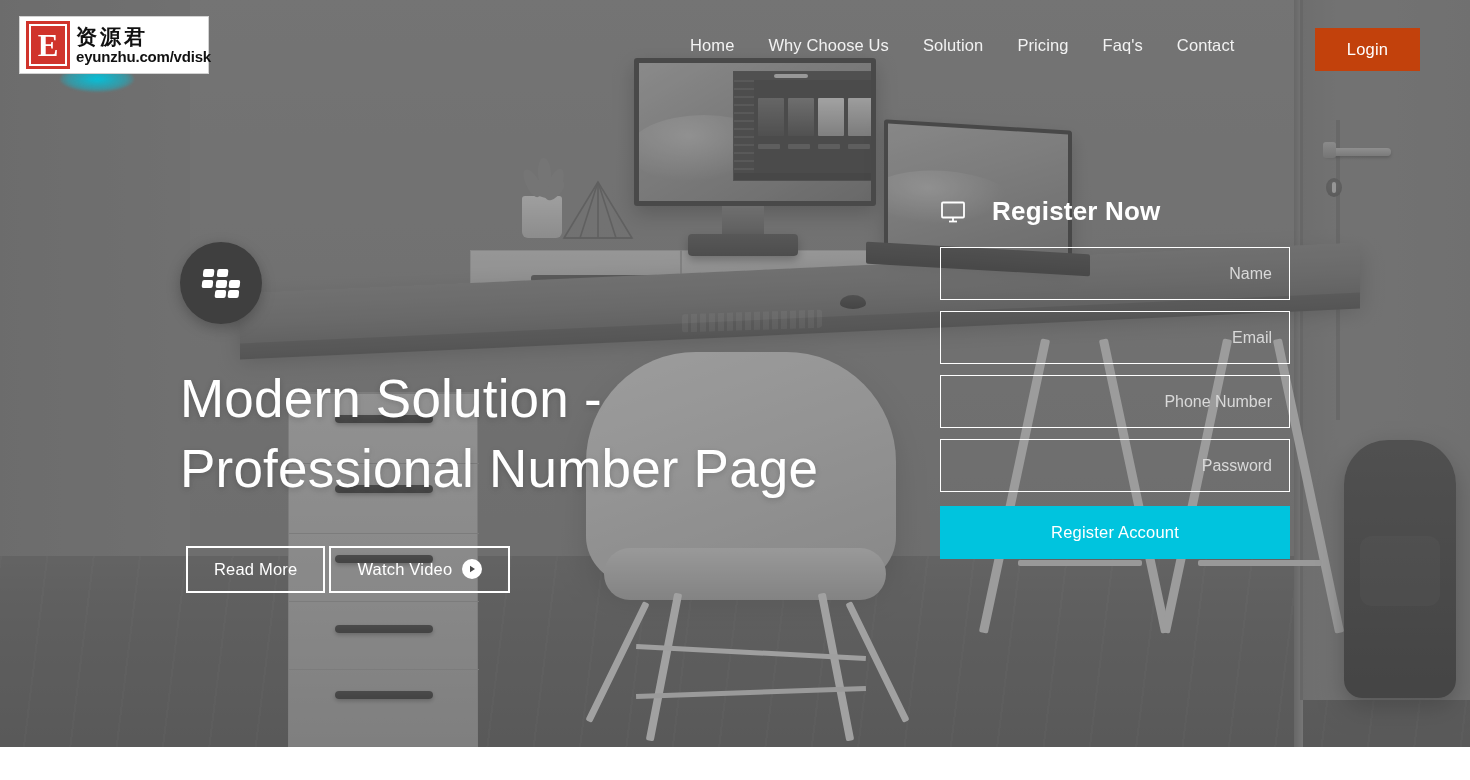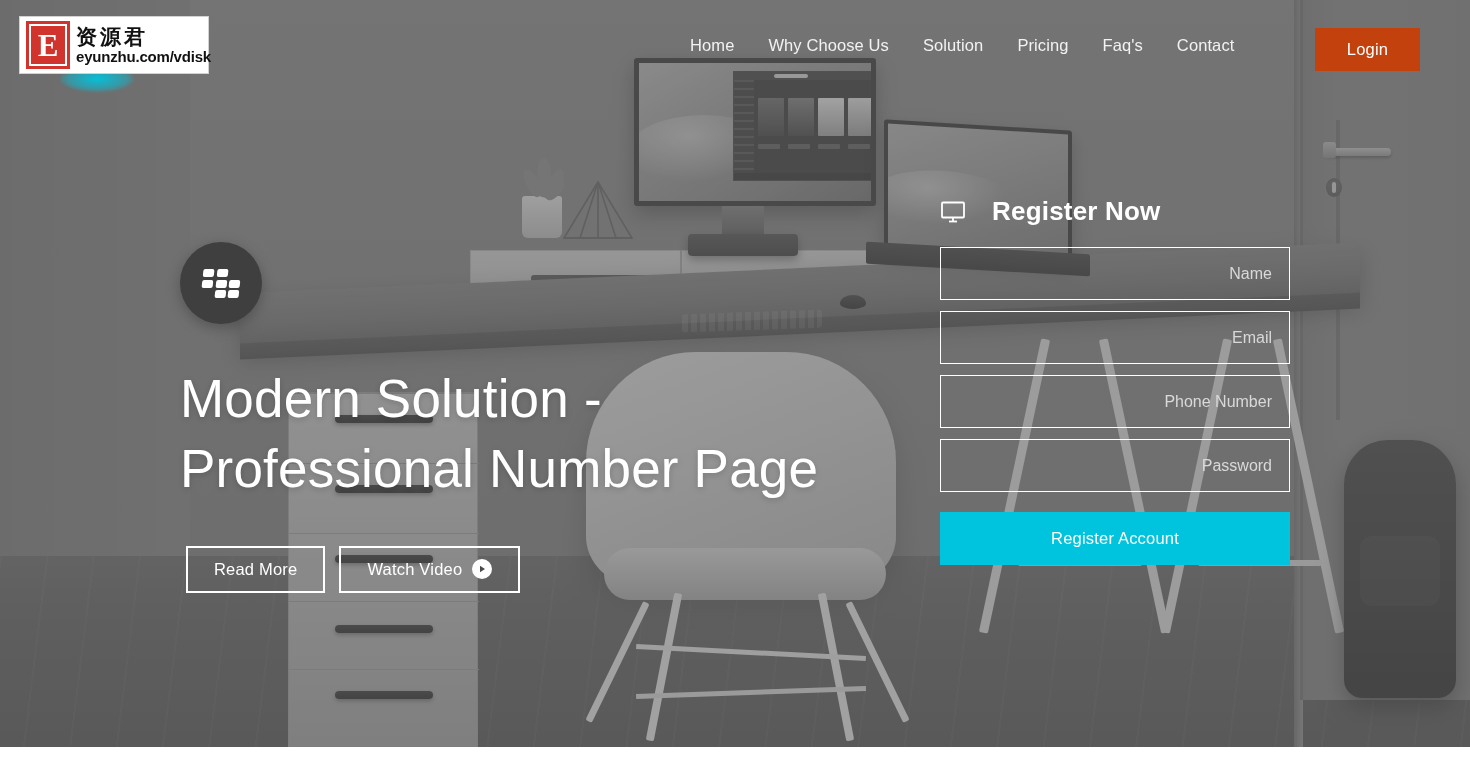--- a/index.html
+++ b/index.html
@@ -354,21 +354,21 @@
   .bb-hide { background:transparent; }
 
   .headline {
     margin-top:40px;
     font-size:53px; font-weight:400; color:#ffffff;
     line-height:1.32; letter-spacing:.2px;
     text-shadow:0 2px 6px rgba(0,0,0,.18);
     max-width:700px;
   }
 
-  .cta-row { margin-top:42px; display:flex; gap:14px;padding-left:6px; }
+  .cta-row { margin-top:42px; display:flex; gap:4px;padding-left:6px; }
   .btn-outline {
     height:47px; padding:0 26px;
     border:2px solid #ffffff; background:transparent;
     color:#ffffff; font-size:16.5px; cursor:pointer;
     display:flex; align-items:center; justify-content:center; gap:10px;
     letter-spacing:.2px;
   }
   .play-icon {
     width:20px; height:20px; border-radius:50%;
     background:#ffffff; display:flex; align-items:center; justify-content:center;
@@ -385,21 +385,21 @@
     font-size:26px; font-weight:700; color:#ffffff; letter-spacing:.2px;
   }
   .form-field {
     width:350px; height:53px; margin-bottom:11px;
     background:transparent; border:1px solid #ffffff;
     color:#ffffff; font-size:16px; padding:0 17px;
     font-family:"Liberation Sans", sans-serif; outline:none;text-align:right;
   }
   .form-field::placeholder { color:#d9d9d9; opacity:1; }
   .register-btn {
-    width:350px; height:53px; margin-top:9px;
+    width:350px; height:53px; margin-top:3px;
     background:#00c4de; border:none; color:#ffffff;
     font-size:16.5px; cursor:pointer; letter-spacing:.2px;
     font-family:"Liberation Sans", sans-serif;
   }
 
   
   .watermark {
     position:absolute; left:19px; top:16px;
     width:190px; height:58px; background:#ffffff;
     border:1px solid #d2d2d2;

